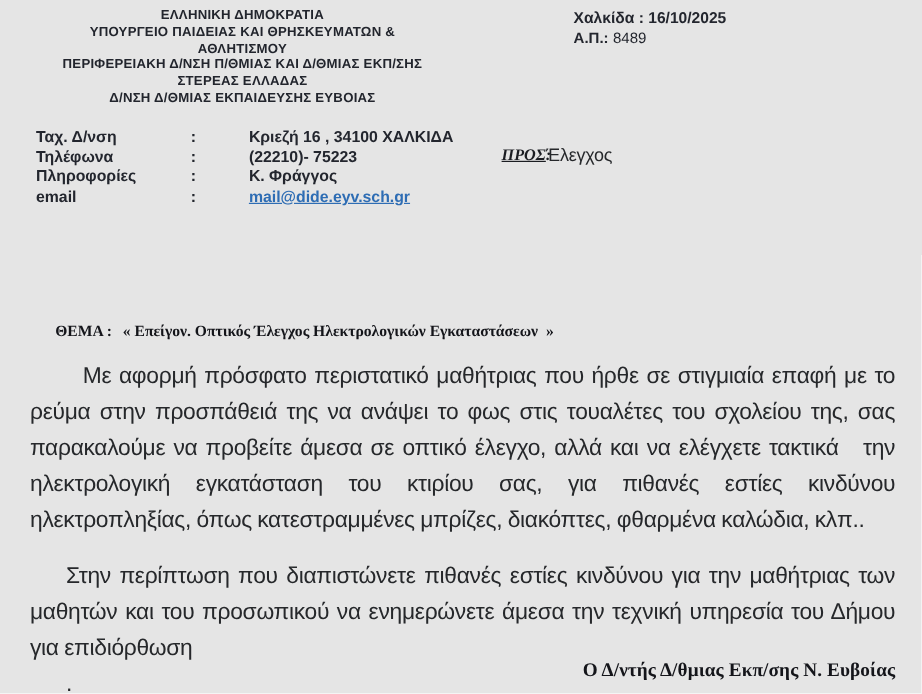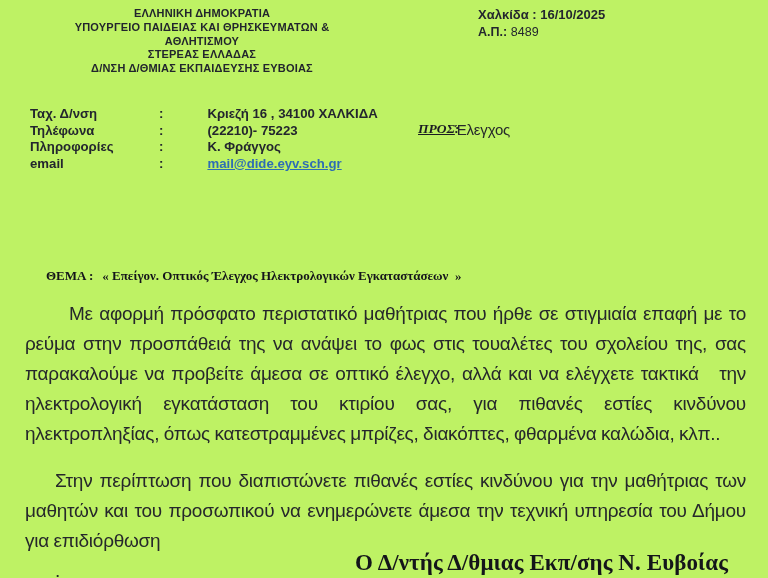--- a/index.html
+++ b/index.html
@@ -1,18 +1,18 @@
 <!DOCTYPE html>
 <html lang="el"><head>
 <meta charset="utf-8">
 <style>
   * { margin:0; padding:0; box-sizing:border-box; }
   html,body { background:#ffffff; }
   #page {
-    position:relative; width:768px; height:578px; background:#bef264;
+    position:relative; width:768px; height:578px; background:#e5e5e5;
     overflow:hidden; font-family:"Liberation Sans", sans-serif; color:#23262e;
   }
   
   .letterhead {
     position:absolute; left:36px; top:7px; width:332px; text-align:center;
     font-weight:700; font-size:11px; line-height:13.8px; letter-spacing:.2px;
     color:#22252d;
   }
   
   .ref { position:absolute; left:478px; top:7px; font-size:13px; line-height:16.5px; }
@@ -47,34 +47,35 @@
   .body-text {
     position:absolute; left:25px; top:299px; width:721px;
     font-size:19px; line-height:30px; letter-spacing:-.25px; word-spacing:-.5px;
     color:#26282b; text-align:justify;
   }
   .para-1 { text-indent:44px; white-space:pre-wrap; }
   .para-2 { text-indent:30px; margin-top:17px; white-space:pre-wrap; }
   .period-line { text-indent:30px; }
   
   .signature {
-    position:absolute; right:40px; top:550px;
-    font-family:"Liberation Serif", serif; font-weight:700; font-size:23px;
+    position:absolute; right:22px; top:550px;
+    font-family:"Liberation Serif", serif; font-weight:700; font-size:16px;
     color:#14151a; letter-spacing:.1px;
   }
 </style>
 </head>
 <body>
 
 <div id="page">
 
   <div class="letterhead">
     <div>ΕΛΛΗΝΙΚΗ ΔΗΜΟΚΡΑΤΙΑ</div>
     <div>ΥΠΟΥΡΓΕΙΟ ΠΑΙΔΕΙΑΣ ΚΑΙ ΘΡΗΣΚΕΥΜΑΤΩΝ &amp;</div>
     <div>ΑΘΛΗΤΙΣΜΟΥ</div>
+    <div>ΠΕΡΙΦΕΡΕΙΑΚΗ Δ/ΝΣΗ Π/ΘΜΙΑΣ ΚΑΙ Δ/ΘΜΙΑΣ ΕΚΠ/ΣΗΣ</div>
     <div>ΣΤΕΡΕΑΣ ΕΛΛΑΔΑΣ</div>
     <div>Δ/ΝΣΗ Δ/ΘΜΙΑΣ ΕΚΠΑΙΔΕΥΣΗΣ ΕΥΒΟΙΑΣ</div>
   </div>
 
   <div class="ref">
     <div class="row1">Χαλκίδα :  16/10/2025</div>
     <div class="row2">
       <span class="lbl">Α.Π.:</span>
       <span class="val">8489</span>
     </div>

